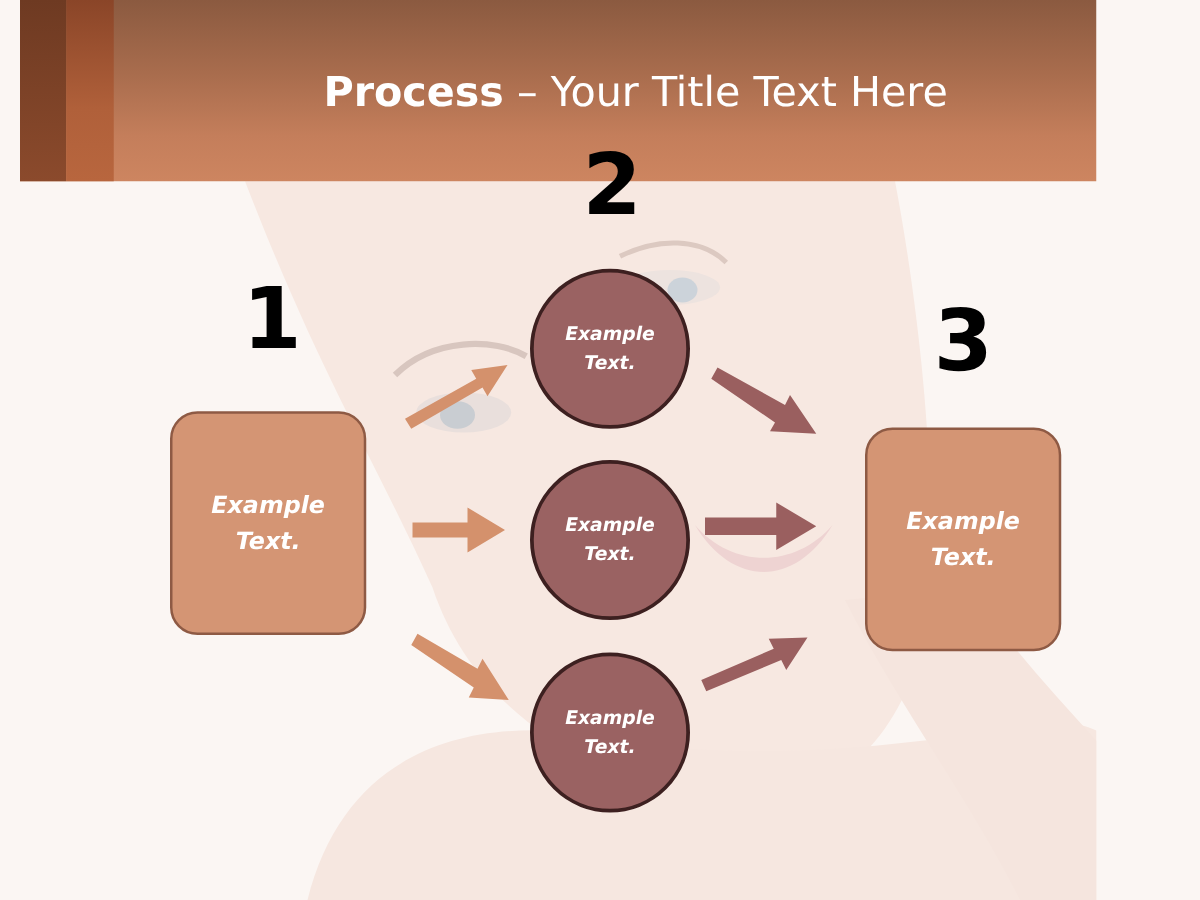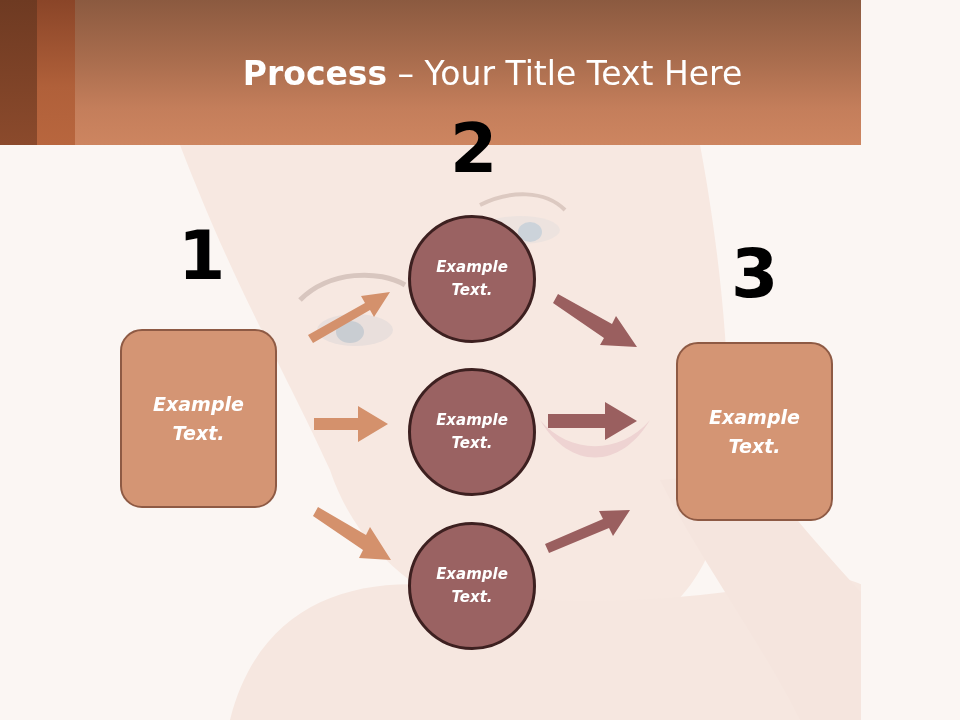--- a/index.html
+++ b/index.html
@@ -1,18 +1,18 @@
 <!DOCTYPE html>
 <html><head>
 <meta charset="utf-8">
 <style>
   html, body { margin:0; padding:0; }
   body { width:960px; height:720px; overflow:hidden; position:relative;
          background:#fbf6f3; font-family:"DejaVu Sans","Liberation Sans",sans-serif; }
-  .slide { position:absolute; left:0; top:0; width:861px; height:720px; overflow:hidden; }
+  .slide { position:absolute; left:16px; top:0; width:861px; height:720px; overflow:hidden; }
   .bg-photo { position:absolute; left:0; top:0; width:960px; height:720px; }
   .header { position:absolute; left:0; top:0; width:960px; height:145px;
             background:linear-gradient(to bottom,#8b5a40 0%,#a86c4d 40%,#c47e5b 75%,#cd8560 100%); }
   .header-strip1 { position:absolute; left:0; top:0; width:37px; height:145px;
             background:linear-gradient(to bottom,#6e3a22 0%,#8b4a2c 100%); }
   .header-strip2 { position:absolute; left:37px; top:0; width:38px; height:145px;
             background:linear-gradient(to bottom,#8a4528 0%,#b0603a 60%,#b8663e 100%); }
   .title { position:absolute; left:0; top:52px; width:985px; text-align:center;
            color:#fff; font-size:33px; line-height:44px; }
   .title .bold { font-weight:bold; }

